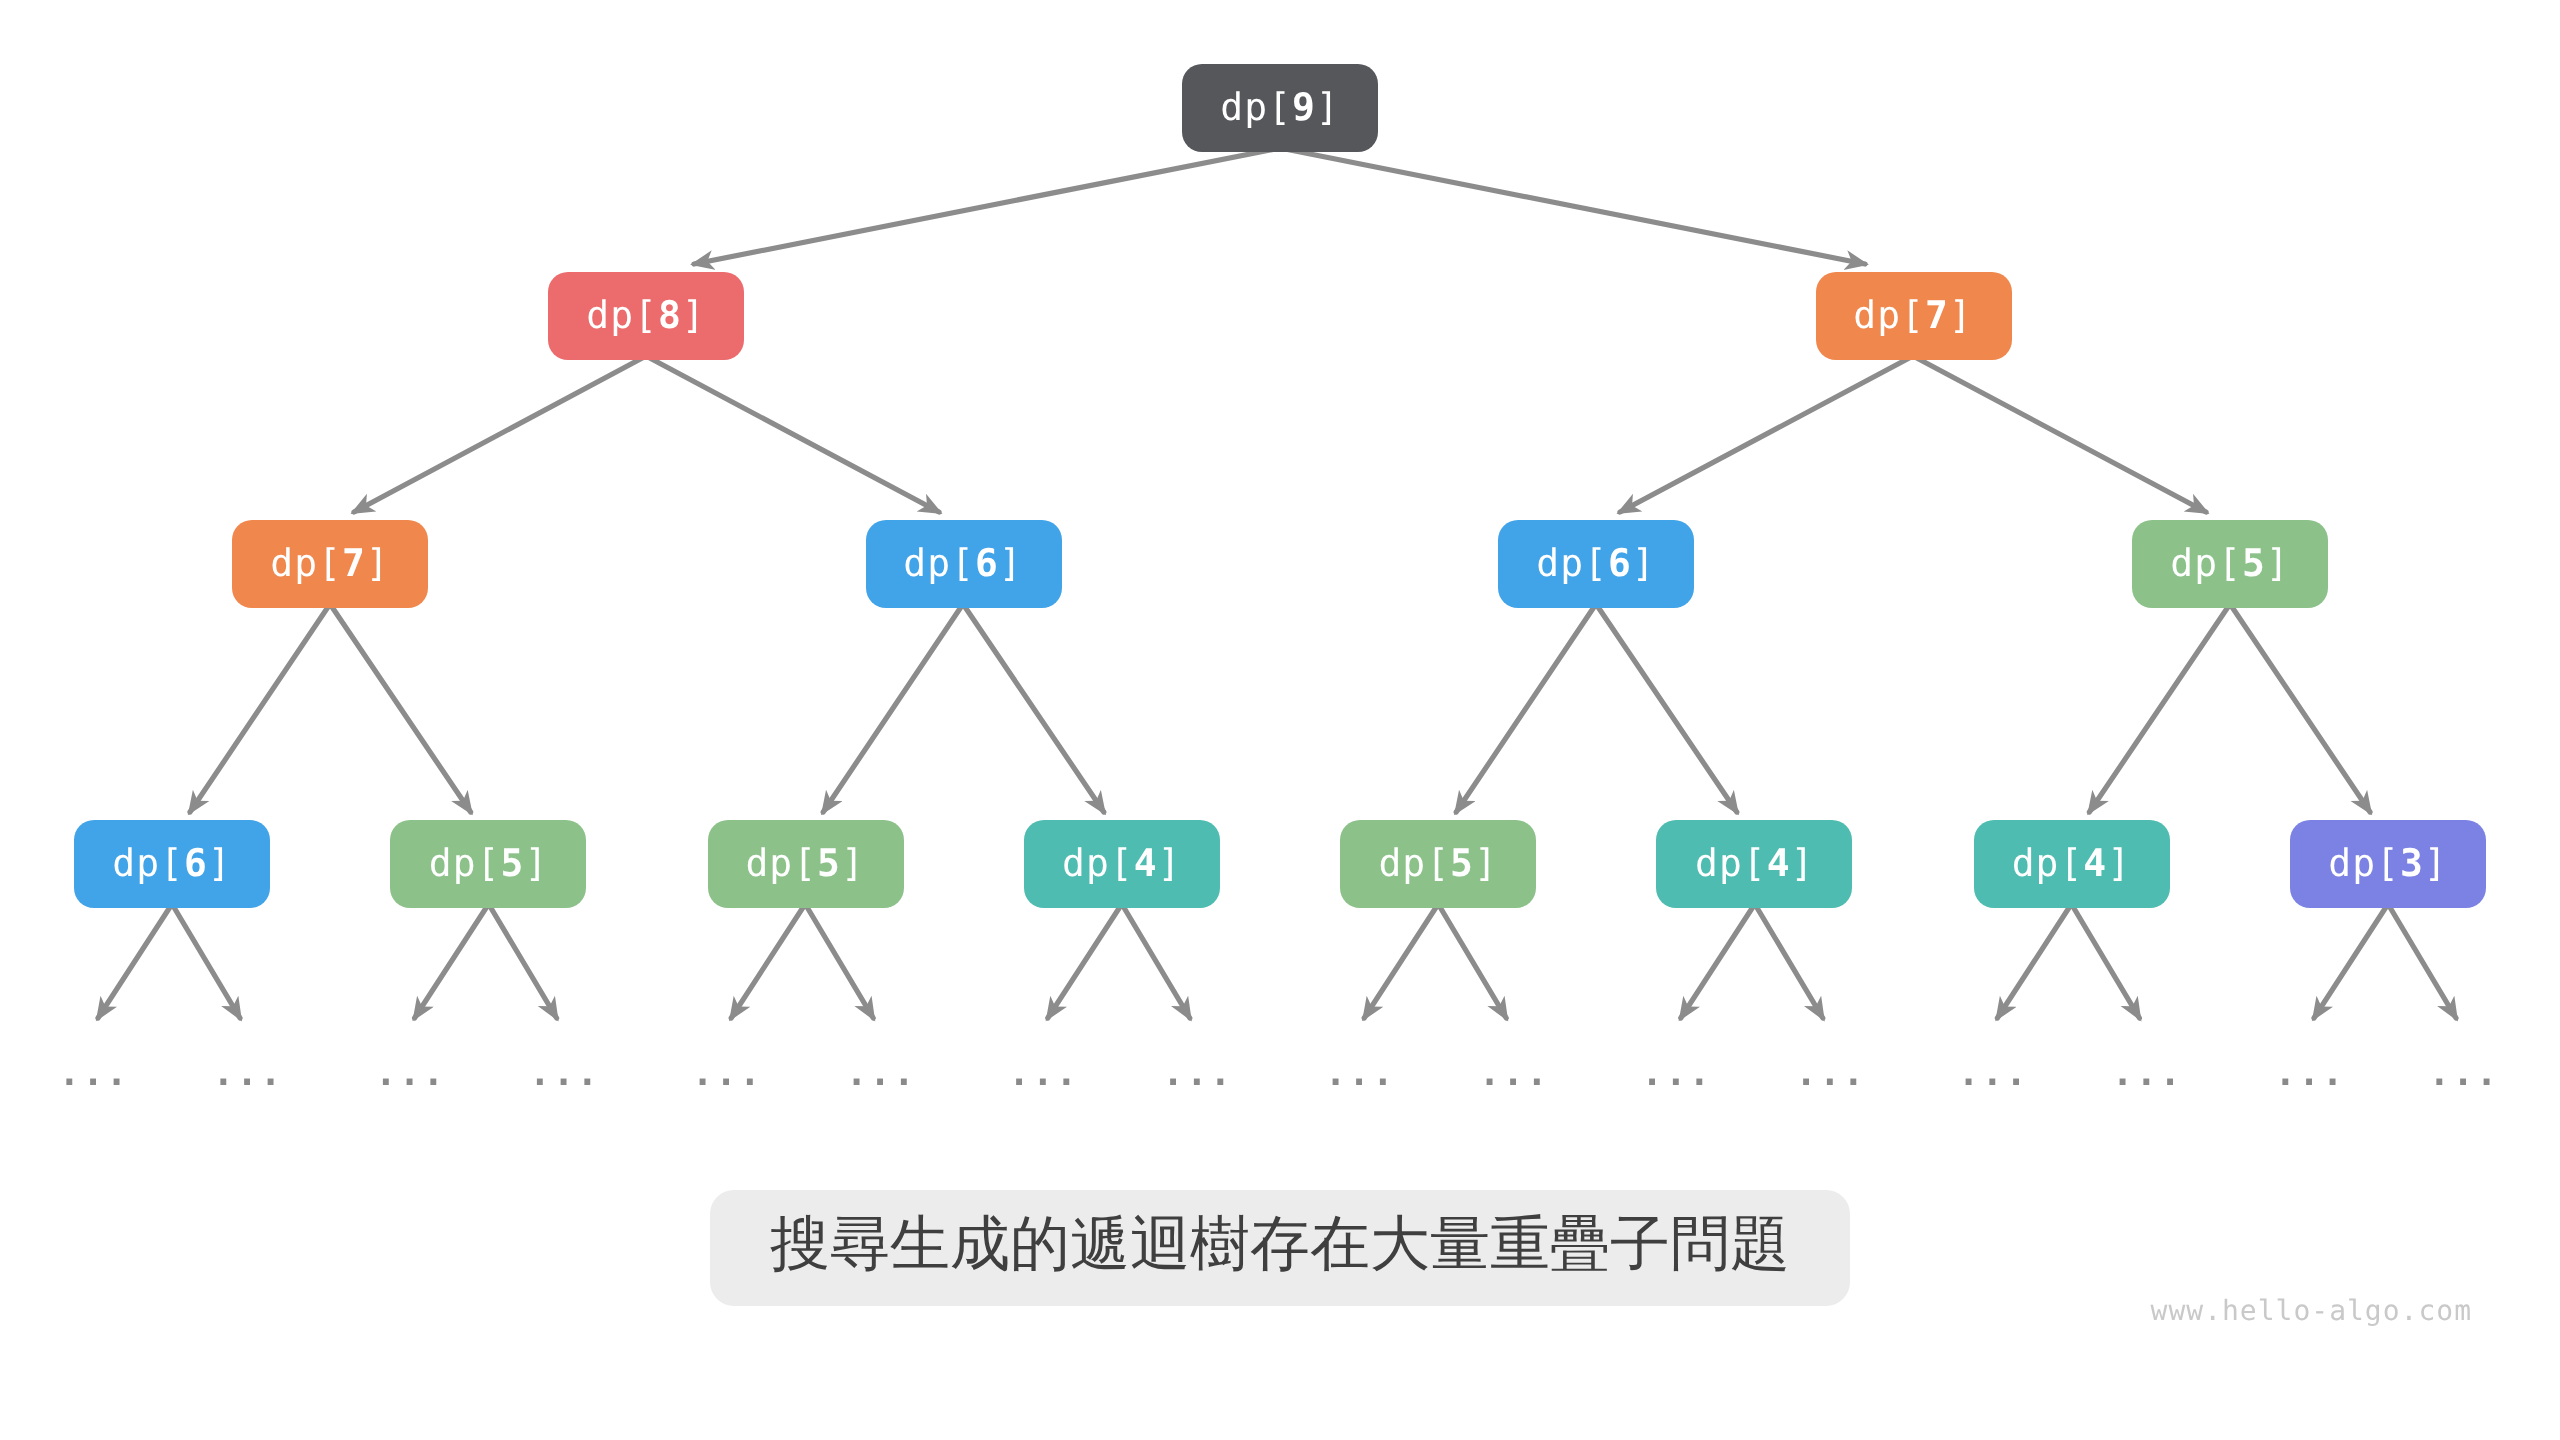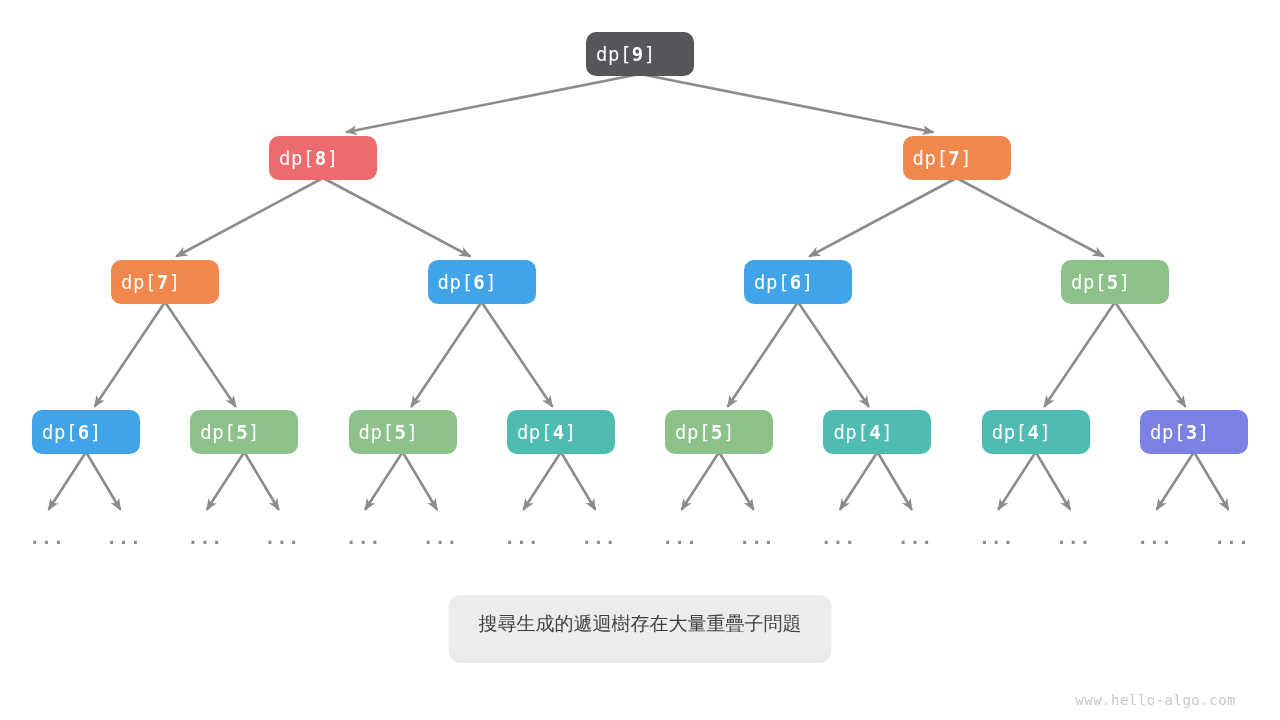--- a/index.html
+++ b/index.html
@@ -25,56 +25,55 @@
   }
   #edges marker path { fill: var(--arrow); }
   .node {
     position: absolute;
     width: 98px;
     height: 44px;
     border-radius: 10px;
     transform: translate(-50%, -50%);
     display: flex;
     align-items: center;
-    justify-content: flex-start;
+    justify-content: center;
     color: #ffffff;
     font-family: "DejaVu Sans Mono", monospace;
     font-size: 19px;
     letter-spacing: 0.5px;
     white-space: nowrap;
-    padding-left: 10px;
   }
   .node b { font-weight: bold; }
   .dots {
     position: absolute;
     transform: translate(-50%, -50%);
     color: #8a8a8a;
     font-family: "DejaVu Sans Mono", monospace;
     font-weight: bold;
     font-size: 18px;
     letter-spacing: 1px;
   }
   .caption {
     position: absolute;
     left: 50%;
     top: 595px;
     transform: translateX(-50%);
     background: #ECECED;
     border-radius: 12px;
-    padding: 11px 30px 23px 30px;
+    padding: 11px 30px 13px 30px;
     text-align: center;
     color: #3F3F3F;
-    font-size: 19px;
+    font-size: 30px;
     line-height: 34px;
     white-space: nowrap;
   }
   .watermark {
     position: absolute;
     right: 44px;
-    top: 692px;
+    top: 648px;
     color: #C9C9C9;
     font-family: "DejaVu Sans Mono", monospace;
     font-size: 14px;
     letter-spacing: 0.5px;
   }
 </style>
 </head>
 <body>
 
 <div id="stage" style="--arrow: #8C8C8C;">

